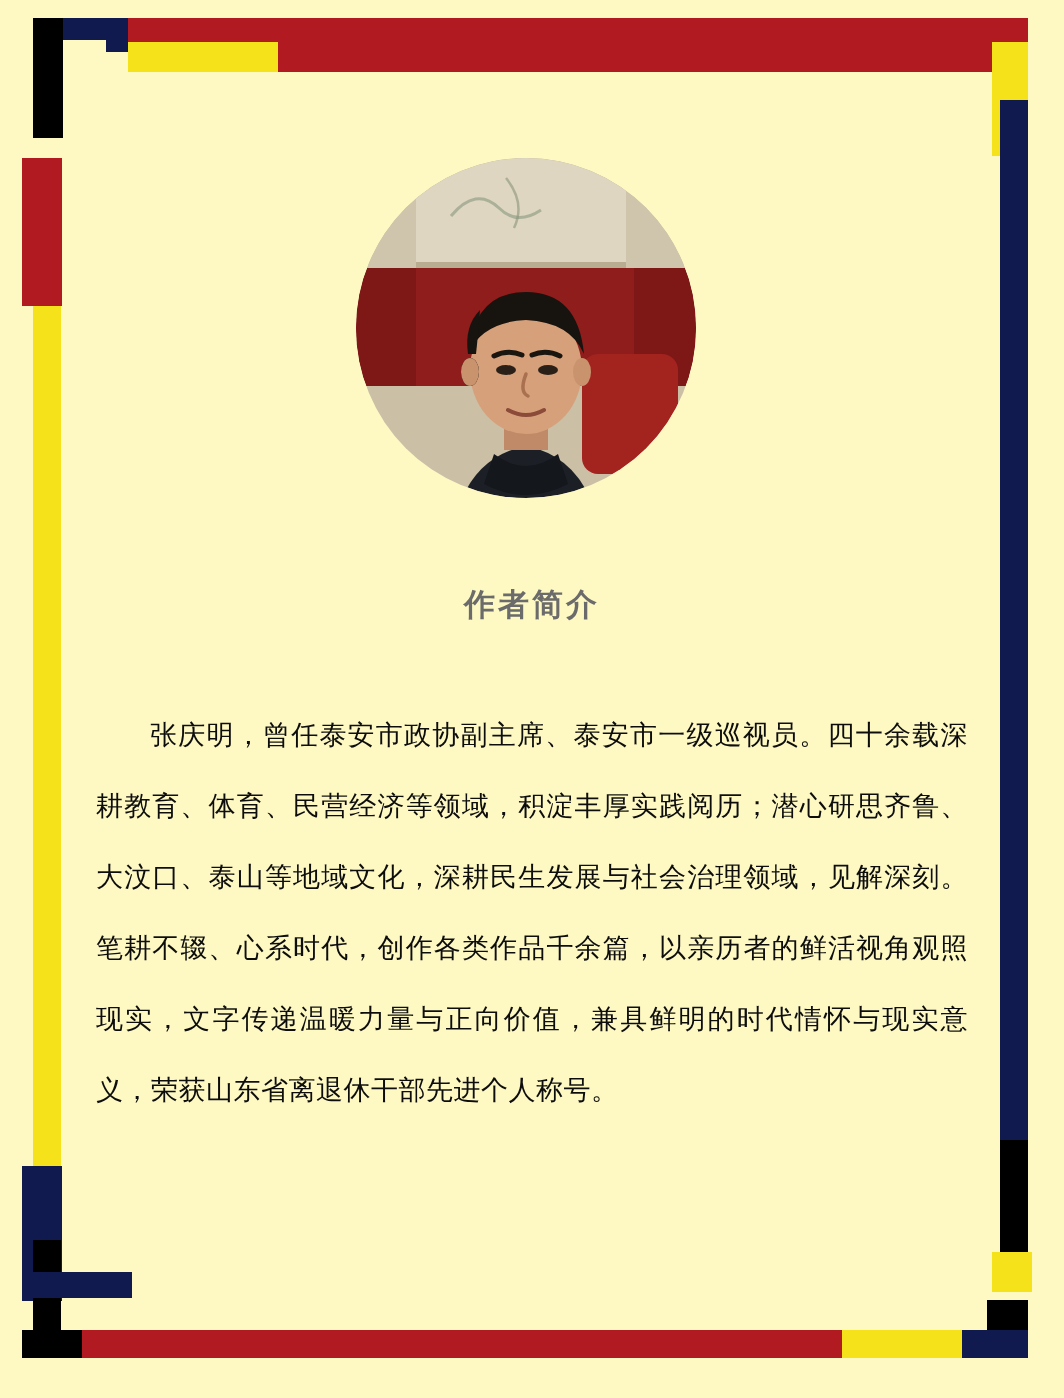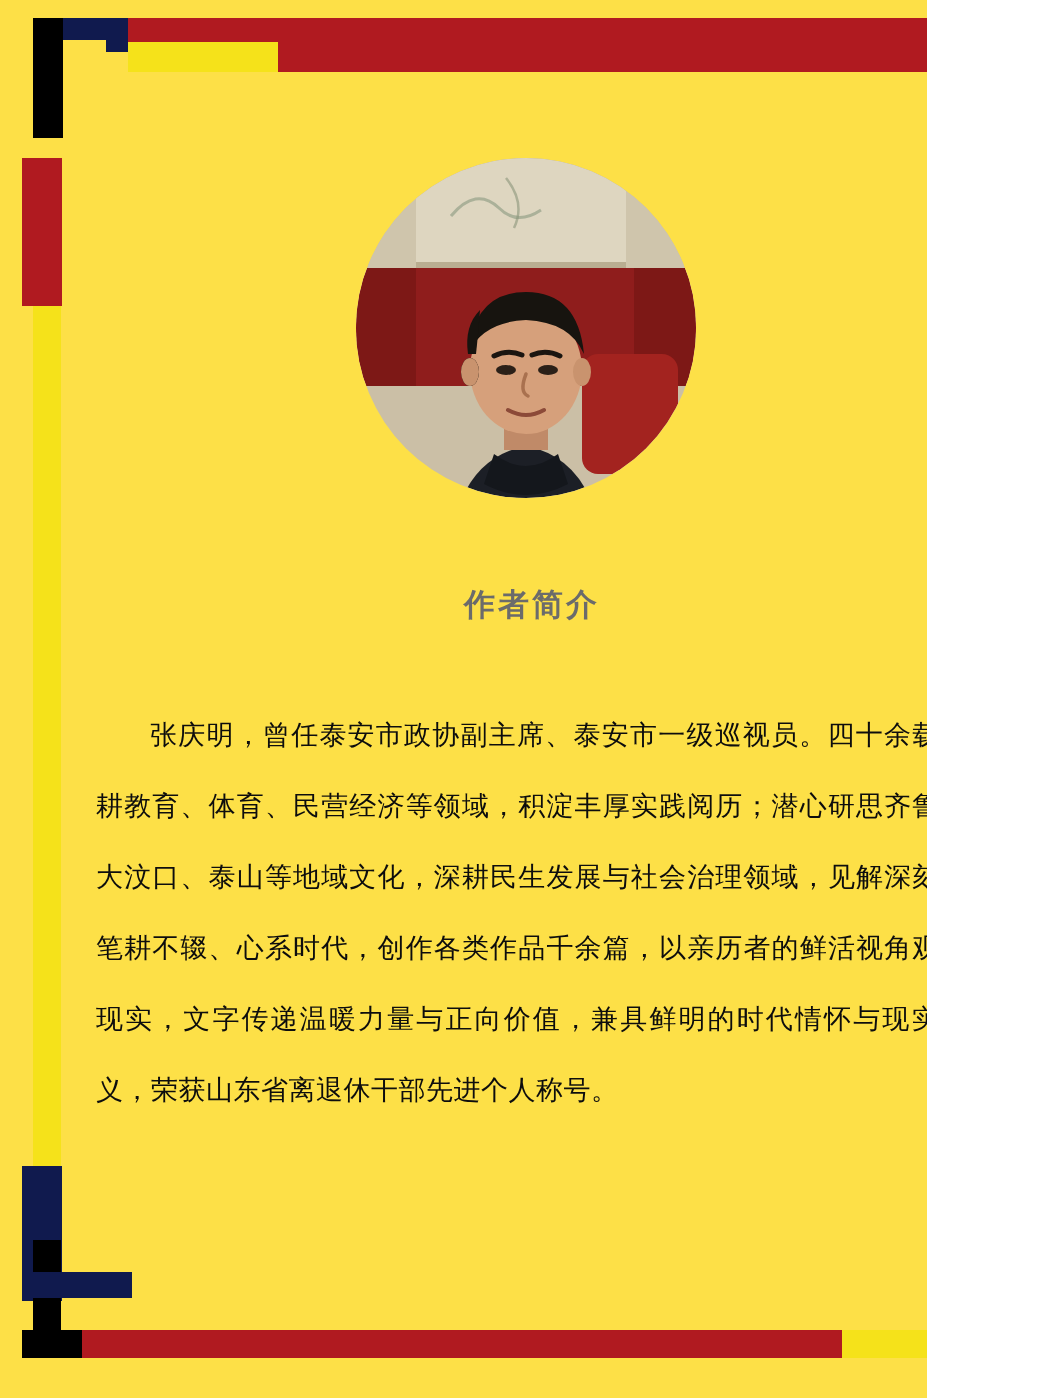--- a/index.html
+++ b/index.html
@@ -5,25 +5,24 @@
   html, body {
     margin: 0;
     padding: 0;
     background: #ffffff;
   }
   body {
     font-family: "Liberation Serif", "DejaVu Serif", serif;
   }
   .page {
     position: relative;
-    width: 911px;
+    width: 1064px;
     height: 1398px;
-    background: #fde047;
+    background: #fef9c3;
     overflow: hidden;
-    padding-left: 16px;
   }
 
   
   .deco { position: absolute; }
 
   
   .deco-top-black      { left: 33px;  top: 18px;  width: 30px;  height: 120px; background: #000000; }
   .deco-top-navy-h     { left: 33px;  top: 18px;  width: 95px;  height: 22px;  background: #101a4e; }
   .deco-top-navy-v     { left: 106px; top: 18px;  width: 22px;  height: 34px;  background: #101a4e; }
   .deco-top-yellow     { left: 128px; top: 42px;  width: 150px; height: 30px;  background: #f5e21a; }

